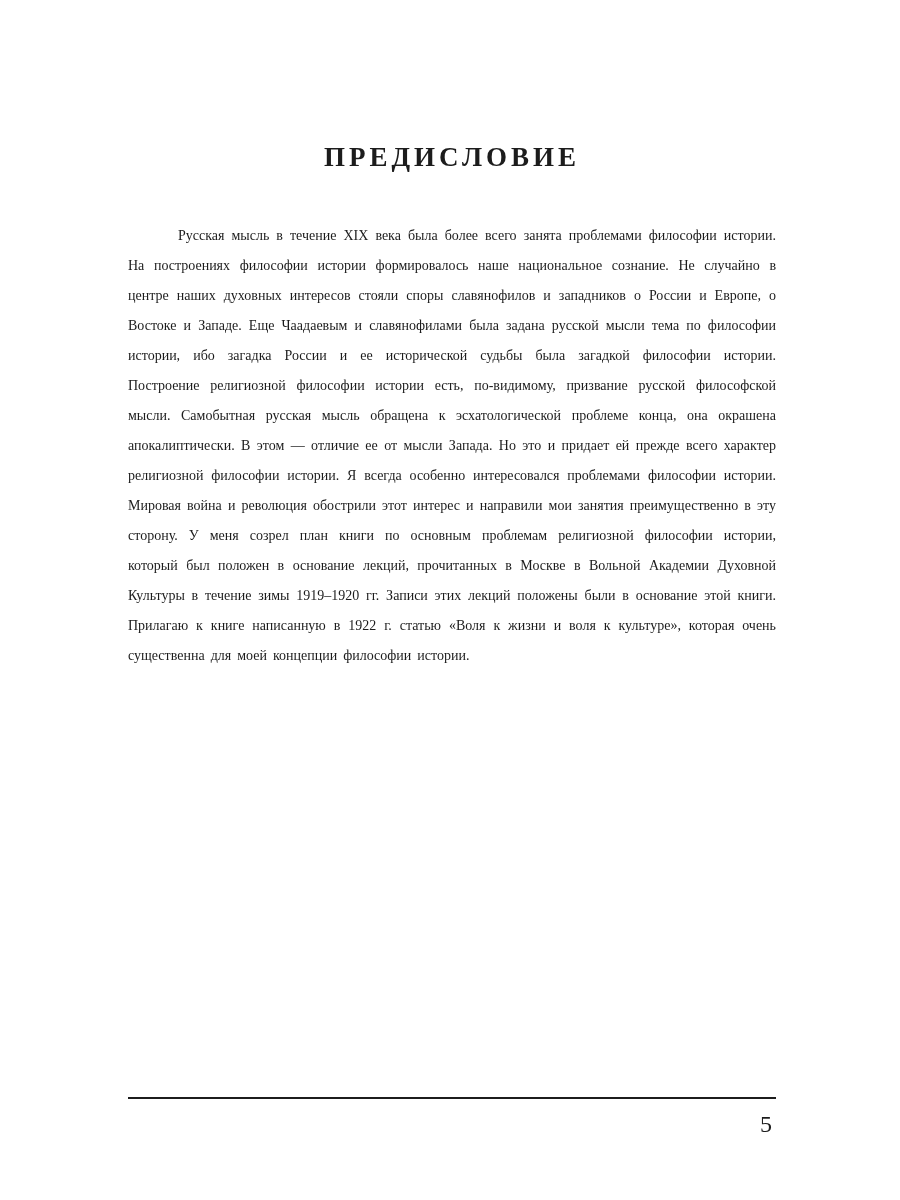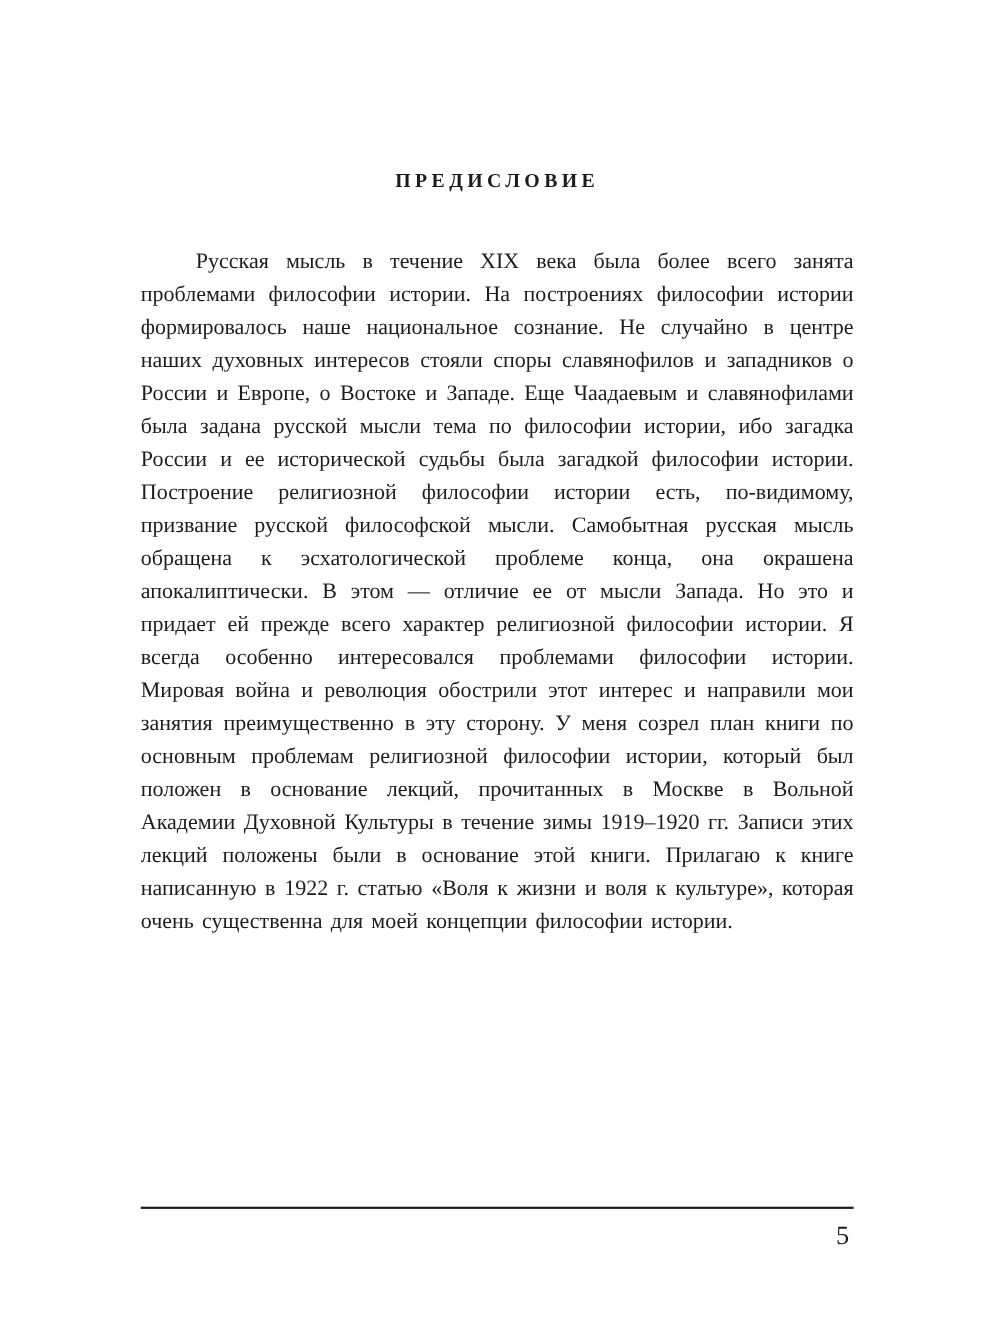--- a/index.html
+++ b/index.html
@@ -17,28 +17,28 @@
     overflow: hidden;
     box-sizing: border-box;
   }
   .content {
     position: absolute;
     left: 128px;
     top: 142px;
     width: 648px;
   }
   .title {
-    font-size: 18px;
+    font-size: 27px;
     font-weight: bold;
     letter-spacing: 4px;
     text-align: center;
-    margin: 12px 0 48px 0;
+    margin: 0 0 48px 0;
   }
   .body-text {
-    font-size: 20px;
+    font-size: 14px;
     line-height: 30px;
     text-align: justify;
     text-indent: 50px;
     word-spacing: 2.5px;
     margin: 0;
   }
   .footer {
     position: absolute;
     left: 128px;
     width: 648px;

